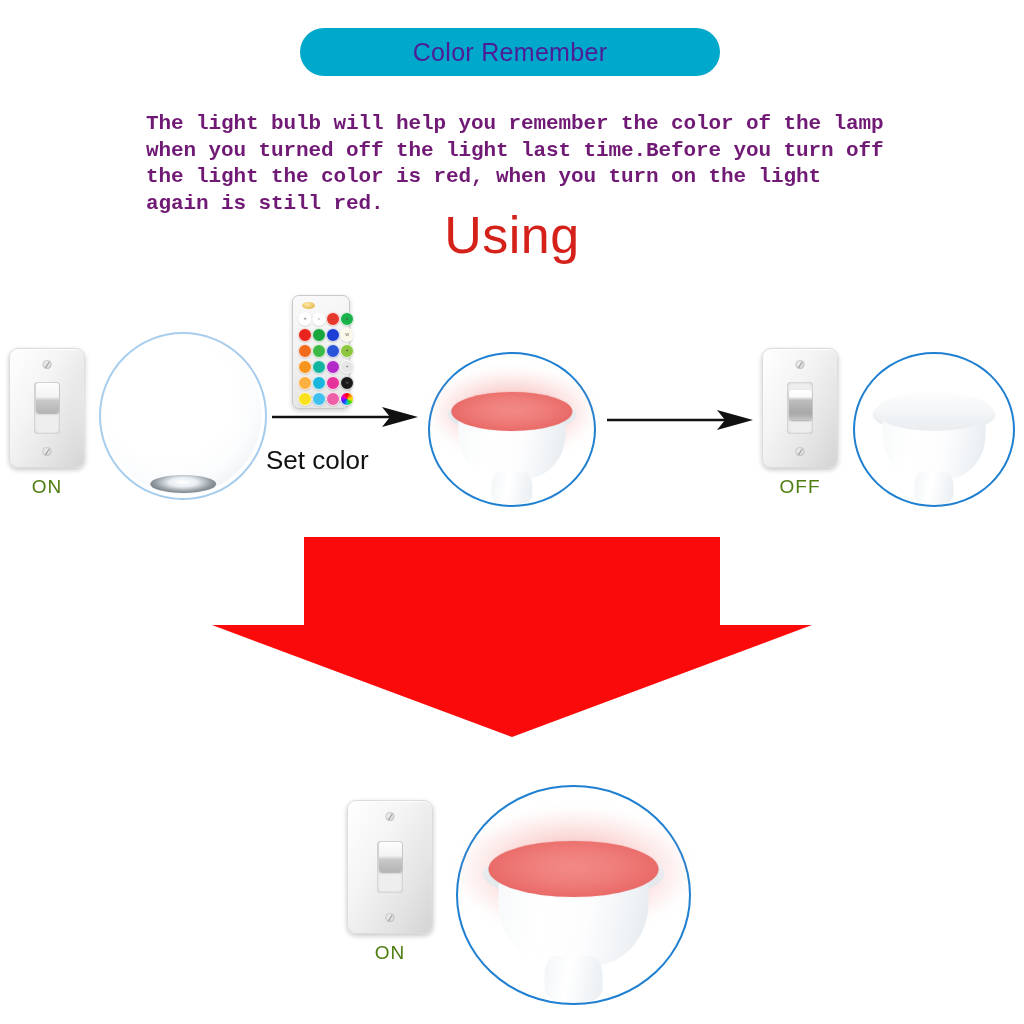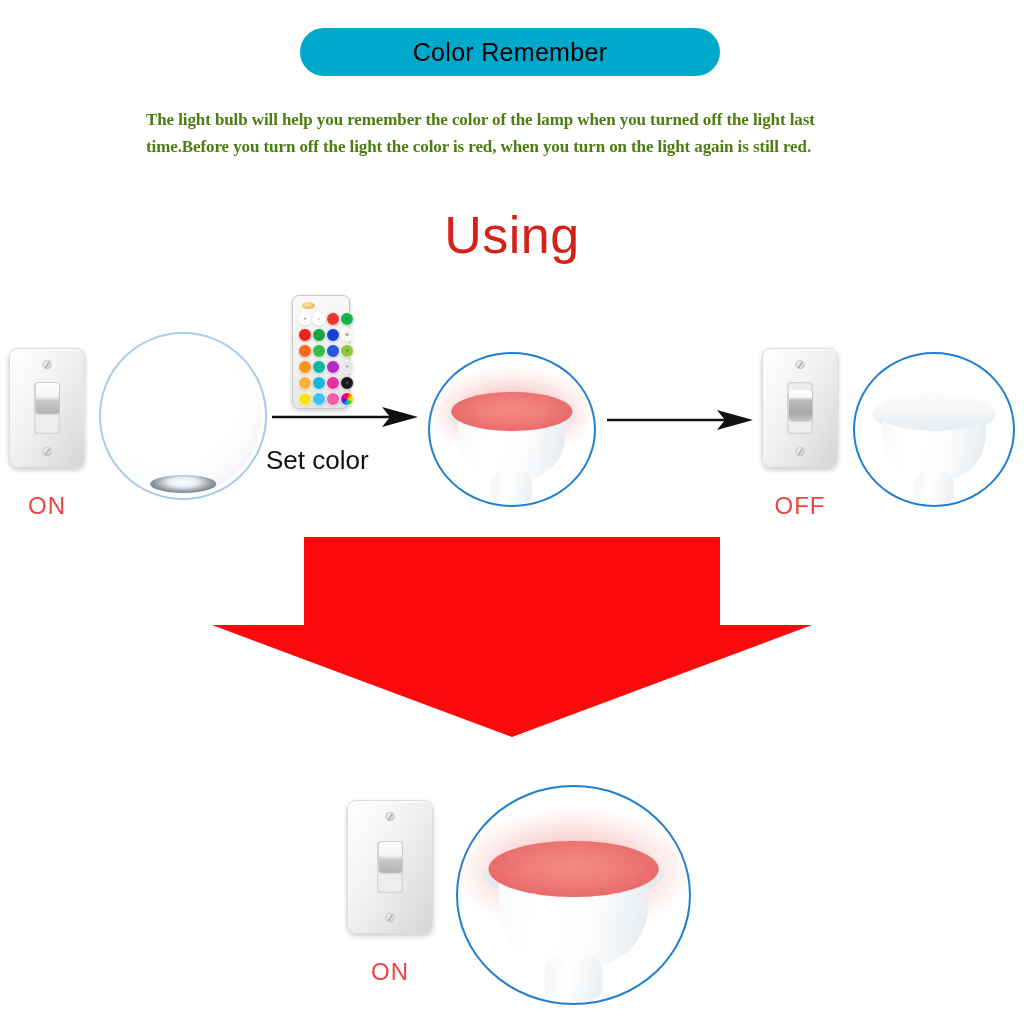--- a/index.html
+++ b/index.html
@@ -23,37 +23,37 @@
     top: 28px;
     width: 420px;
     height: 48px;
     border-radius: 24px;
     background: #00a8cc;
     display: flex;
     align-items: center;
     justify-content: center;
   }
   .header-pill-label {
-    color: #000000;
+    color: #4c1d95;
     font-size: 25px;
     letter-spacing: 0.3px;
     font-weight: 400;
   }
 
   
   .intro {
     position: absolute;
     left: 146px;
     top: 90px;
     width: 740px;
-    color: #4d7c0f;
-    font-size: 17px;
+    color: #701a75;
+    font-size: 21px;
     line-height: 26.5px;
     font-weight: 600;
-    font-family: Liberation Serif, serif;
+    font-family: Liberation Mono, monospace;
     letter-spacing: -0.1px;
   }
 
   
   .using-title {
     position: absolute;
     left: 0;
     top: 205px;
     width: 1024px;
     text-align: center;
@@ -123,23 +123,23 @@
     background: linear-gradient(180deg, #fdfdfd 0%, #f3f3f3 46%, #c9c9c9 58%, #b4b4b4 100%);
     box-shadow: 0 1px 2px rgba(0,0,0,0.3);
   }
   
   .toggle-off .toggle-lever {
     top: 8px;
     background: linear-gradient(180deg, #ffffff 0%, #fafafa 22%, #bdbdbd 34%, #a8a8a8 78%, #c5c5c5 100%);
     box-shadow: 0 1px 2px rgba(0,0,0,0.3);
   }
   .switch-caption {
-    margin-top: 24px;
-    color: #ef4444;
-    font-size: 24px;
+    margin-top: 8px;
+    color: #4d7c0f;
+    font-size: 19px;
     letter-spacing: 1px;
   }
 
   
   .bulb-circle {
     position: absolute;
     border-radius: 50%;
     border: 2.5px solid #1f7fd0;
     box-sizing: border-box;
     overflow: visible;

